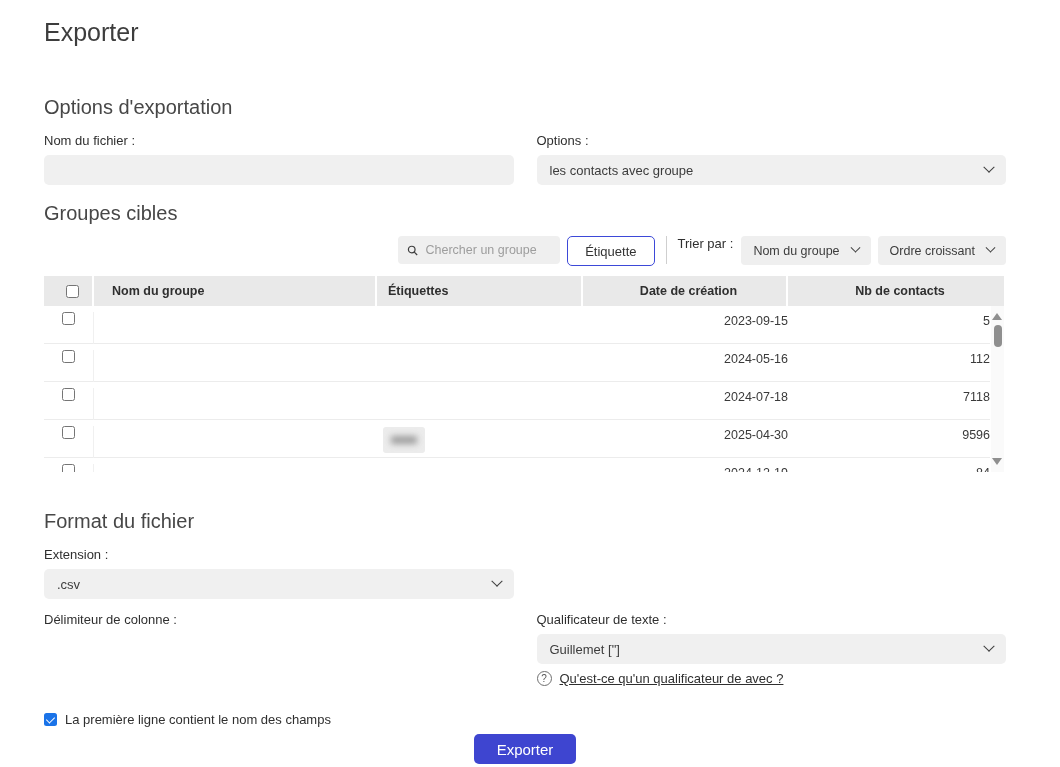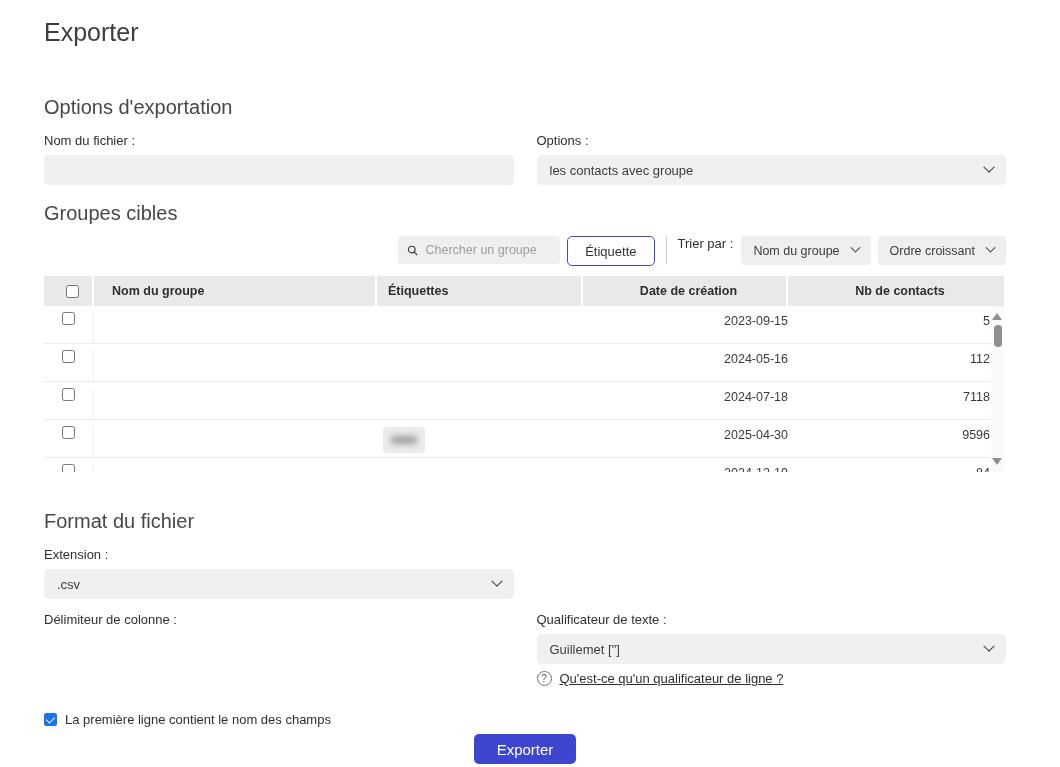--- a/index.html
+++ b/index.html
@@ -232,21 +232,21 @@
       <div class="field-label">Délimiteur de colonne :</div>
     </div>
     <div class="col">
       <div class="field-label">Qualificateur de texte :</div>
       <div class="field select-field">
         <span>Guillemet ["]</span>
         <span class="chev"></span>
       </div>
       <div class="help-line">
         <span class="help-icon">?</span>
-        <a class="help-link">Qu'est-ce qu'un qualificateur de ligne ?</a>
+        <a class="help-link">Qu'est-ce qu'un qualificateur de avec ?</a>
       </div>
     </div>
   </div>
 
   <div class="footer-check">
     <span class="cb-checked"></span>
     <span class="check-label">La première ligne contient le nom des champs</span>
   </div>
 
   <button class="export-btn">Exporter</button>

